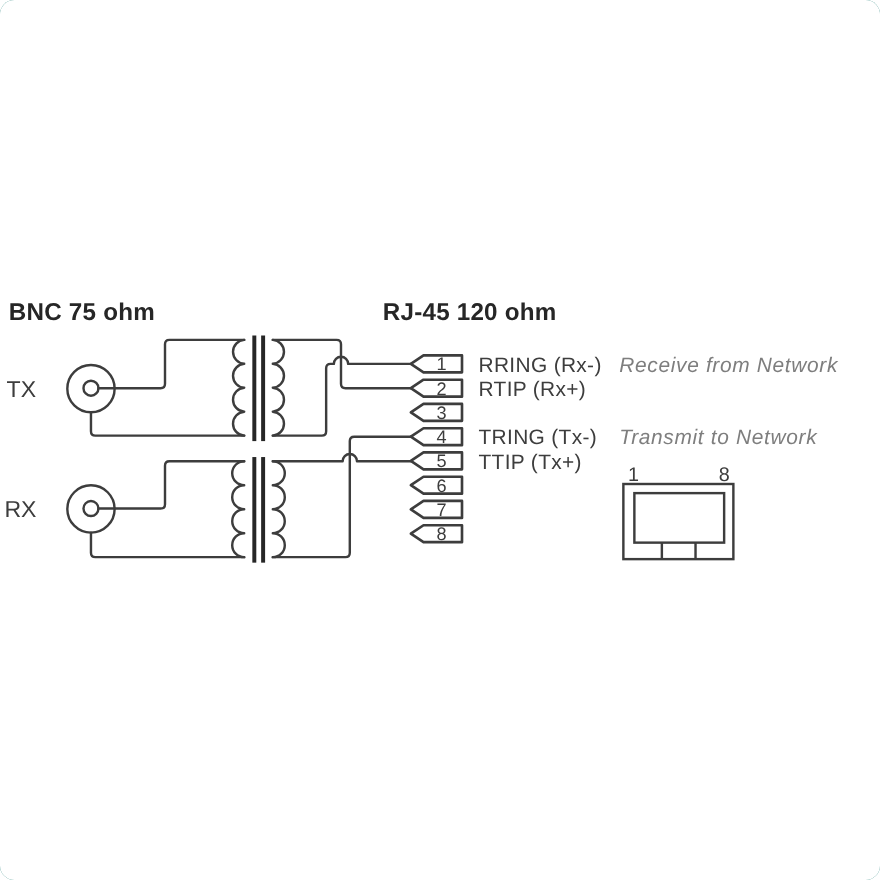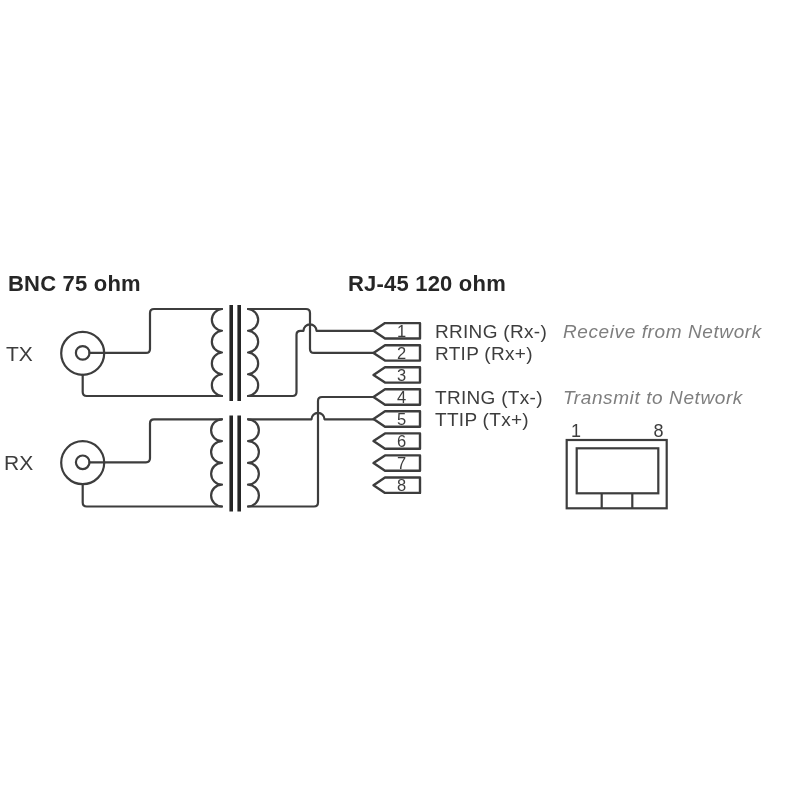--- a/index.html
+++ b/index.html
@@ -1,17 +1,17 @@
 <!DOCTYPE html>
 <html><head>
 <meta charset="utf-8">
 <style>
   html,body{margin:0;padding:0;background:#ffffff;}
   .page{position:relative;width:800px;height:800px;background:#0f766e;overflow:hidden;
-        font-family:"Liberation Sans", sans-serif;}
+        font-family:"Liberation Sans", sans-serif;border-radius:13px;}
   svg text{font-family:"Liberation Sans", sans-serif;}
   .heading{font-size:22px;font-weight:bold;fill:#262626;letter-spacing:0.2px;}
   .conn-label{font-size:21px;fill:#3d3d3d;}
   .pin-label{font-size:19px;fill:#3d3d3d;letter-spacing:0.3px;}
   .pin-num{font-size:16.5px;fill:#3d3d3d;text-anchor:middle;}
   .net-label{font-size:19px;font-style:italic;fill:#7e7e7e;letter-spacing:0.6px;}
   .jack-num{font-size:18px;fill:#3d3d3d;text-anchor:middle;}
   .wire{fill:none;stroke:#3d3d3d;stroke-width:2.2;stroke-linecap:round;stroke-linejoin:round;}
   .pinshape{fill:none;stroke:#3d3d3d;stroke-width:2.4;stroke-linejoin:round;}
   .jack{fill:none;stroke:#3d3d3d;stroke-width:2.2;stroke-linejoin:miter;}

